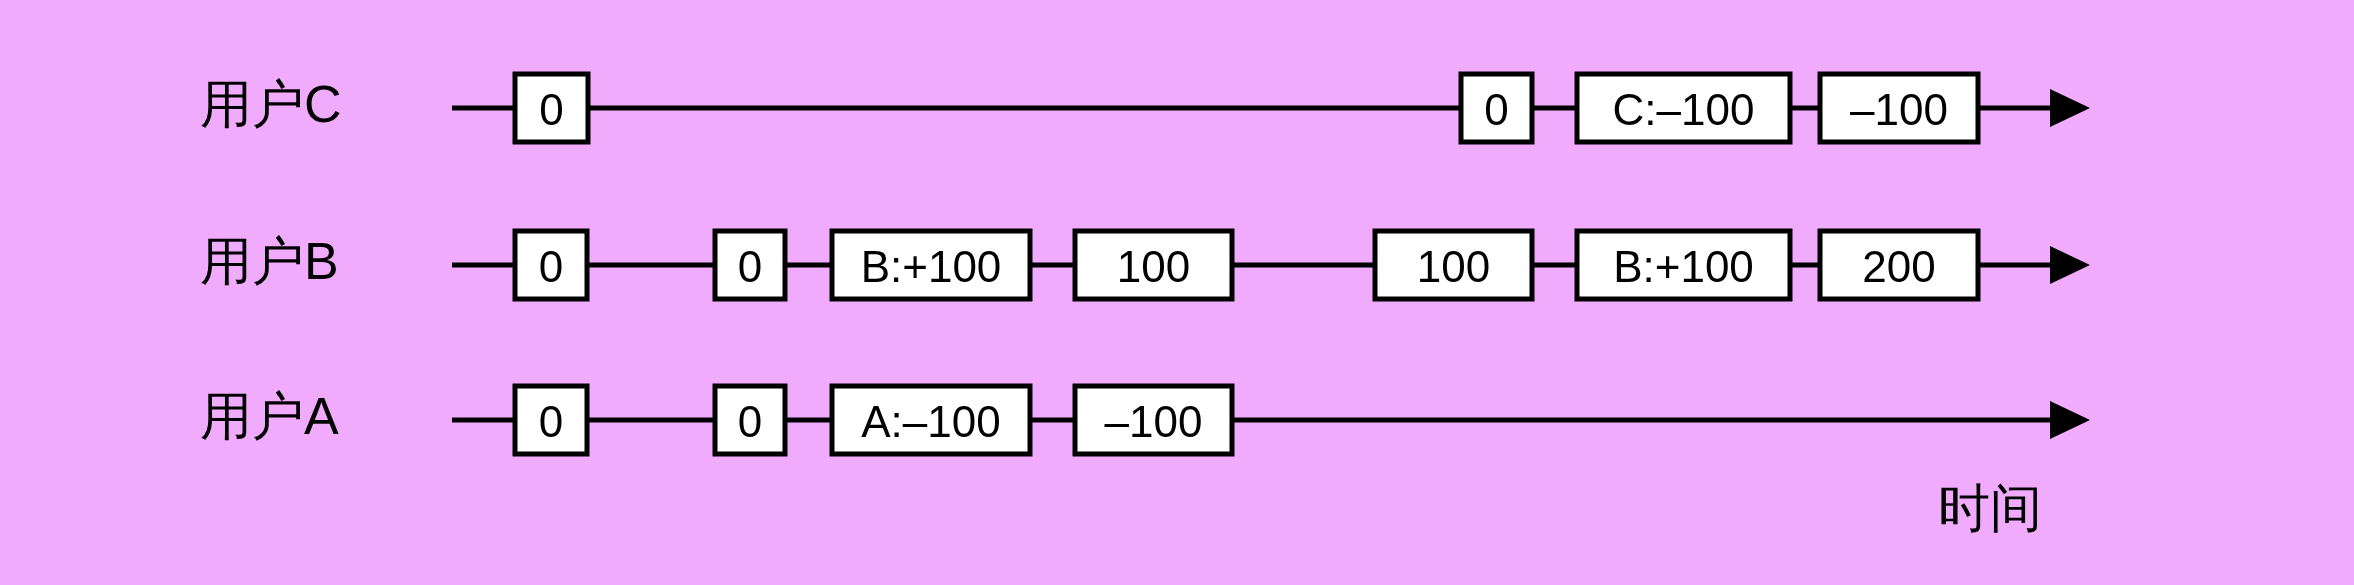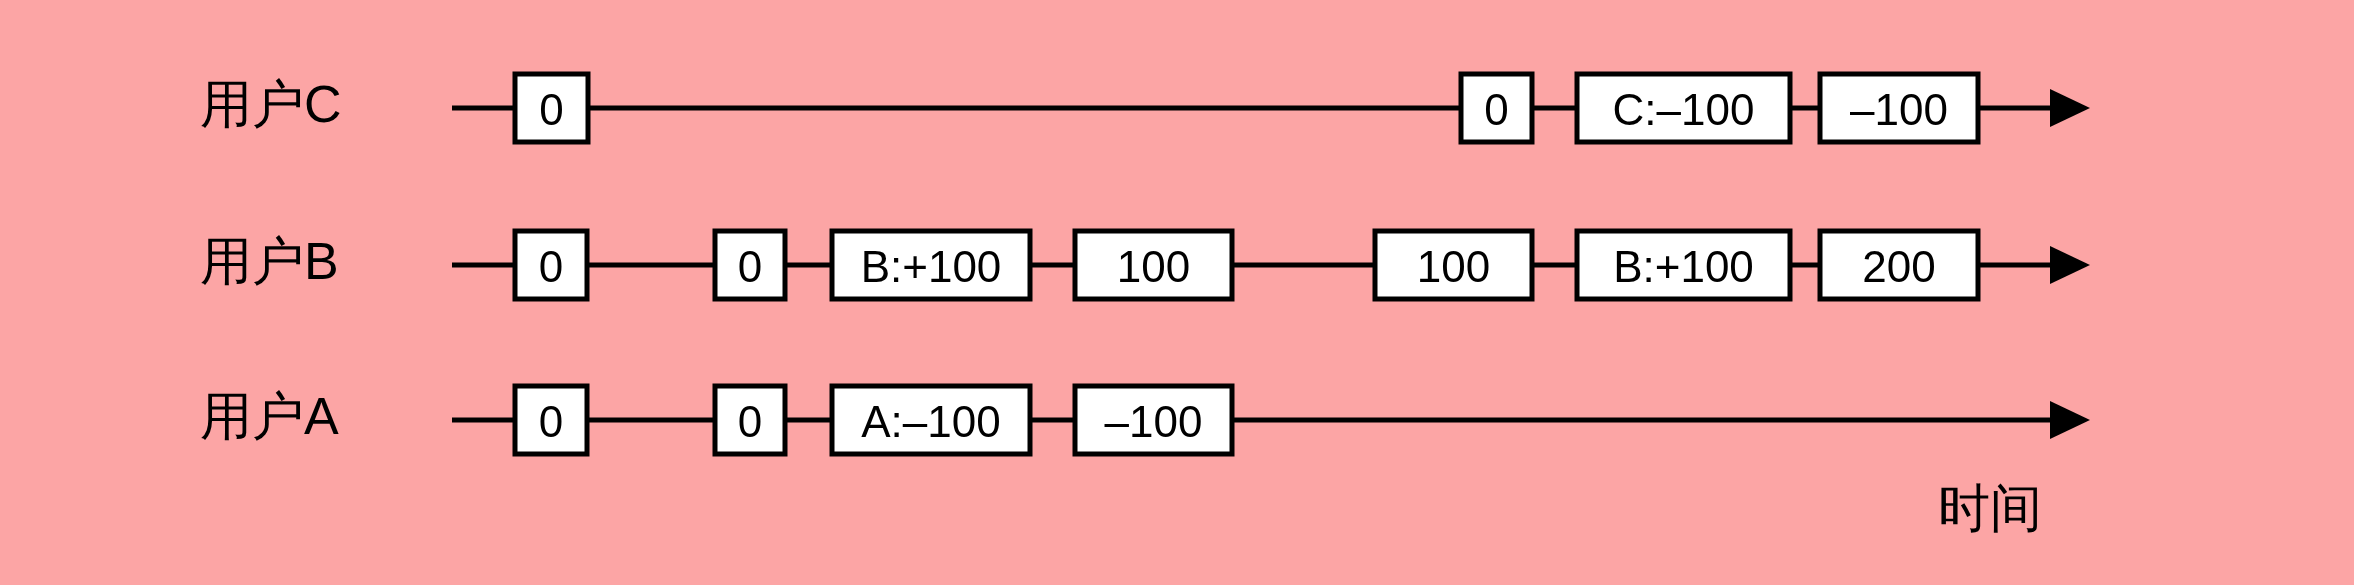--- a/index.html
+++ b/index.html
@@ -9,21 +9,21 @@
     background: #ffffff;
   }
   body {
     font-family: "Liberation Sans", "DejaVu Sans", sans-serif;
     color: #000000;
   }
   #diagram-root {
     position: relative;
     width: 2354px;
     height: 585px;
-    background: #fca5a5;
+    background: #f0abfc;
     overflow: hidden;
   }
   #diagram-svg {
     position: absolute;
     left: 0;
     top: 0;
     width: 2354px;
     height: 585px;
     display: block;
   }

